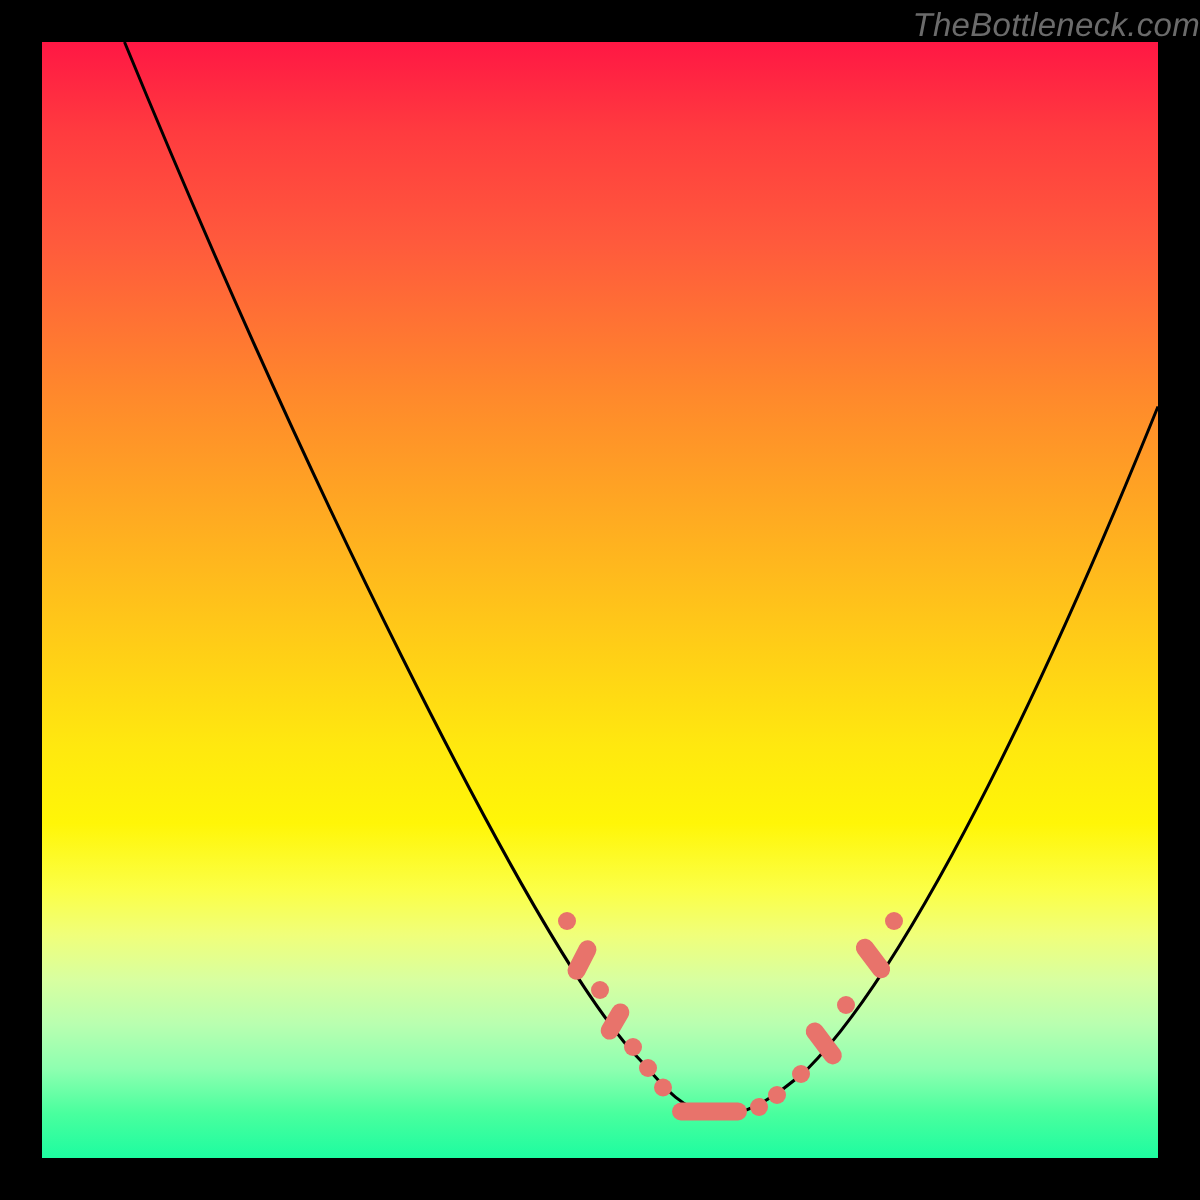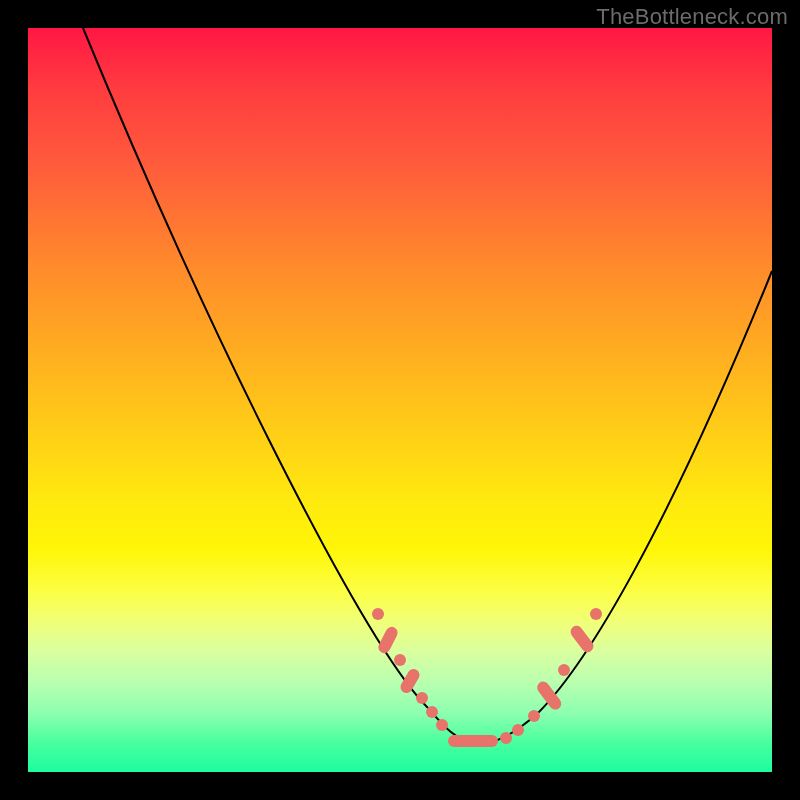--- a/index.html
+++ b/index.html
@@ -39,25 +39,26 @@
       #f0ff7a 80%,
       #d8ffa0 84%,
       #b9ffb0 88%,
       #8effb0 92%,
       #49ff9e 96%,
       #1dfca0 100%);
   }
   .watermark {
     position: absolute;
     top: 4px;
-    right: 12px;
+    right: 0;
     color: #6b6b6b;
     font-size: 22px;
     letter-spacing: 0.2px;
     user-select: none;
+    font-style: italic;
   }
   svg.curve {
     position: absolute;
     left: 0;
     top: 0;
     width: 744px;
     height: 744px;
     overflow: visible;
   }
   .main-curve {

